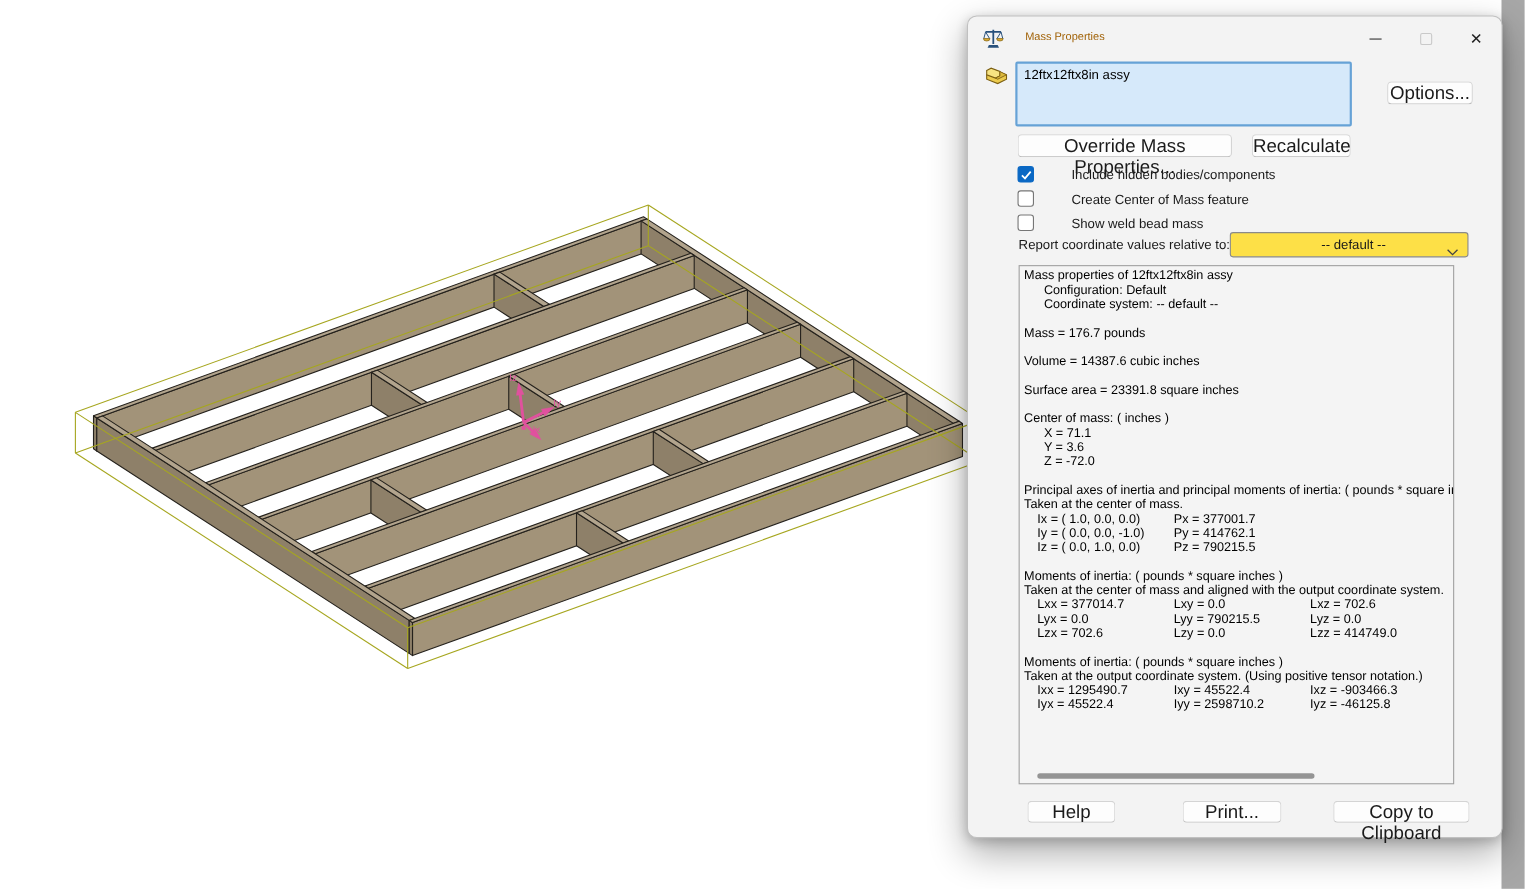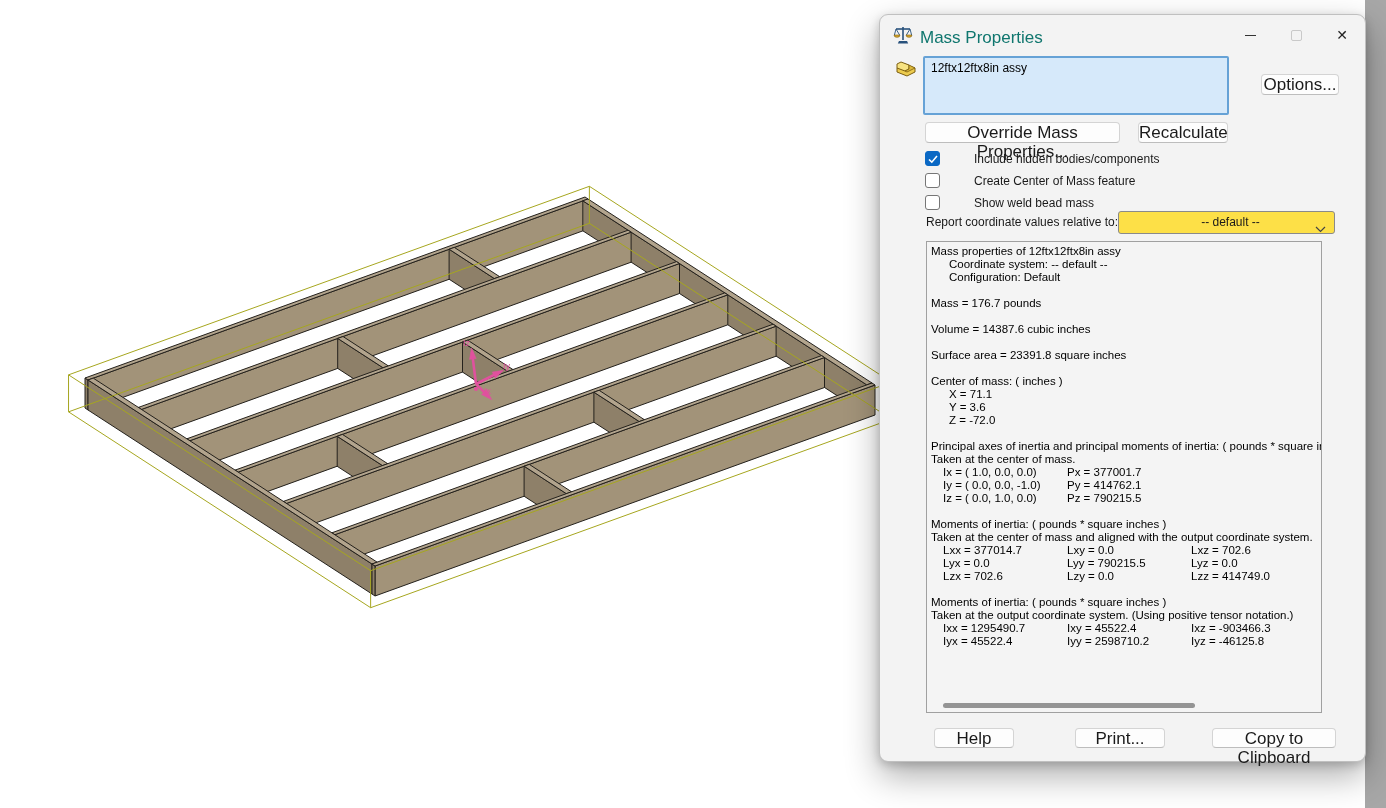--- a/index.html
+++ b/index.html
@@ -18,21 +18,21 @@
 
   
   .dialog{
     position:absolute;left:879px;top:14px;width:487px;height:748px;
     background:#f3f3f3;border:1px solid #c0c0c0;border-radius:9px;
     box-shadow:0 14px 34px rgba(0,0,0,.32), 0 3px 10px rgba(0,0,0,.18);
     box-sizing:border-box;color:#1a1a1a;font-size:12px;
   }
   .titlebar{position:absolute;left:0;top:0;width:100%;height:40px;}
   .title-icon{position:absolute;left:13px;top:10px;width:20px;height:20px;}
-  .title-text{position:absolute;left:40px;top:13px;font-size:17px;color:#0f766e;}
+  .title-text{position:absolute;left:52px;top:13px;font-size:10px;color:#a16207;}
   .winbtn{position:absolute;top:8px;width:30px;height:24px;text-align:center;line-height:24px;font-size:13px;color:#222;cursor:default;}
   .winbtn.minimize{left:355px;}
   .winbtn.minimize::after{content:"";display:inline-block;width:11px;border-top:1.4px solid #333;vertical-align:middle;}
   .winbtn.maximize{left:401px;}
   .winbtn.maximize::after{content:"";display:inline-block;width:9px;height:9px;border:1.2px solid #c9c9c9;border-radius:2px;vertical-align:middle;}
   .winbtn.close{left:447px;font-size:14px;}
 
   .part-icon{position:absolute;left:14px;top:43px;}
   .name-box{
     position:absolute;left:43px;top:41px;width:306px;height:59px;box-sizing:border-box;
@@ -225,22 +225,22 @@
     <span class="chev">
       <svg width="11" height="7" viewBox="0 0 11 7">
           <polyline points="1,1 5.5,5.5 10,1" fill="none" stroke="#444" stroke-width="1.2"></polyline>
         </svg>
     </span>
   </div>
 
   <div class="results">
     <div>
         <div class="rline" style="padding-left: 4px;">Mass properties of 12ftx12ftx8in assy</div>
+        <div class="rline" style="padding-left: 22px;">Configuration: Default</div>
         <div class="rline" style="padding-left: 22px;">Coordinate system: -- default --</div>
-        <div class="rline" style="padding-left: 22px;">Configuration: Default</div>
         <div class="rline" style="padding-left: 4px;">&nbsp;</div>
         <div class="rline" style="padding-left: 4px;">Mass = 176.7 pounds</div>
         <div class="rline" style="padding-left: 4px;">&nbsp;</div>
         <div class="rline" style="padding-left: 4px;">Volume = 14387.6 cubic inches</div>
         <div class="rline" style="padding-left: 4px;">&nbsp;</div>
         <div class="rline" style="padding-left: 4px;">Surface area = 23391.8 square inches</div>
         <div class="rline" style="padding-left: 4px;">&nbsp;</div>
         <div class="rline" style="padding-left: 4px;">Center of mass: ( inches )</div>
         <div class="rline" style="padding-left: 22px;">X = 71.1</div>
         <div class="rline" style="padding-left: 22px;">Y = 3.6</div>

